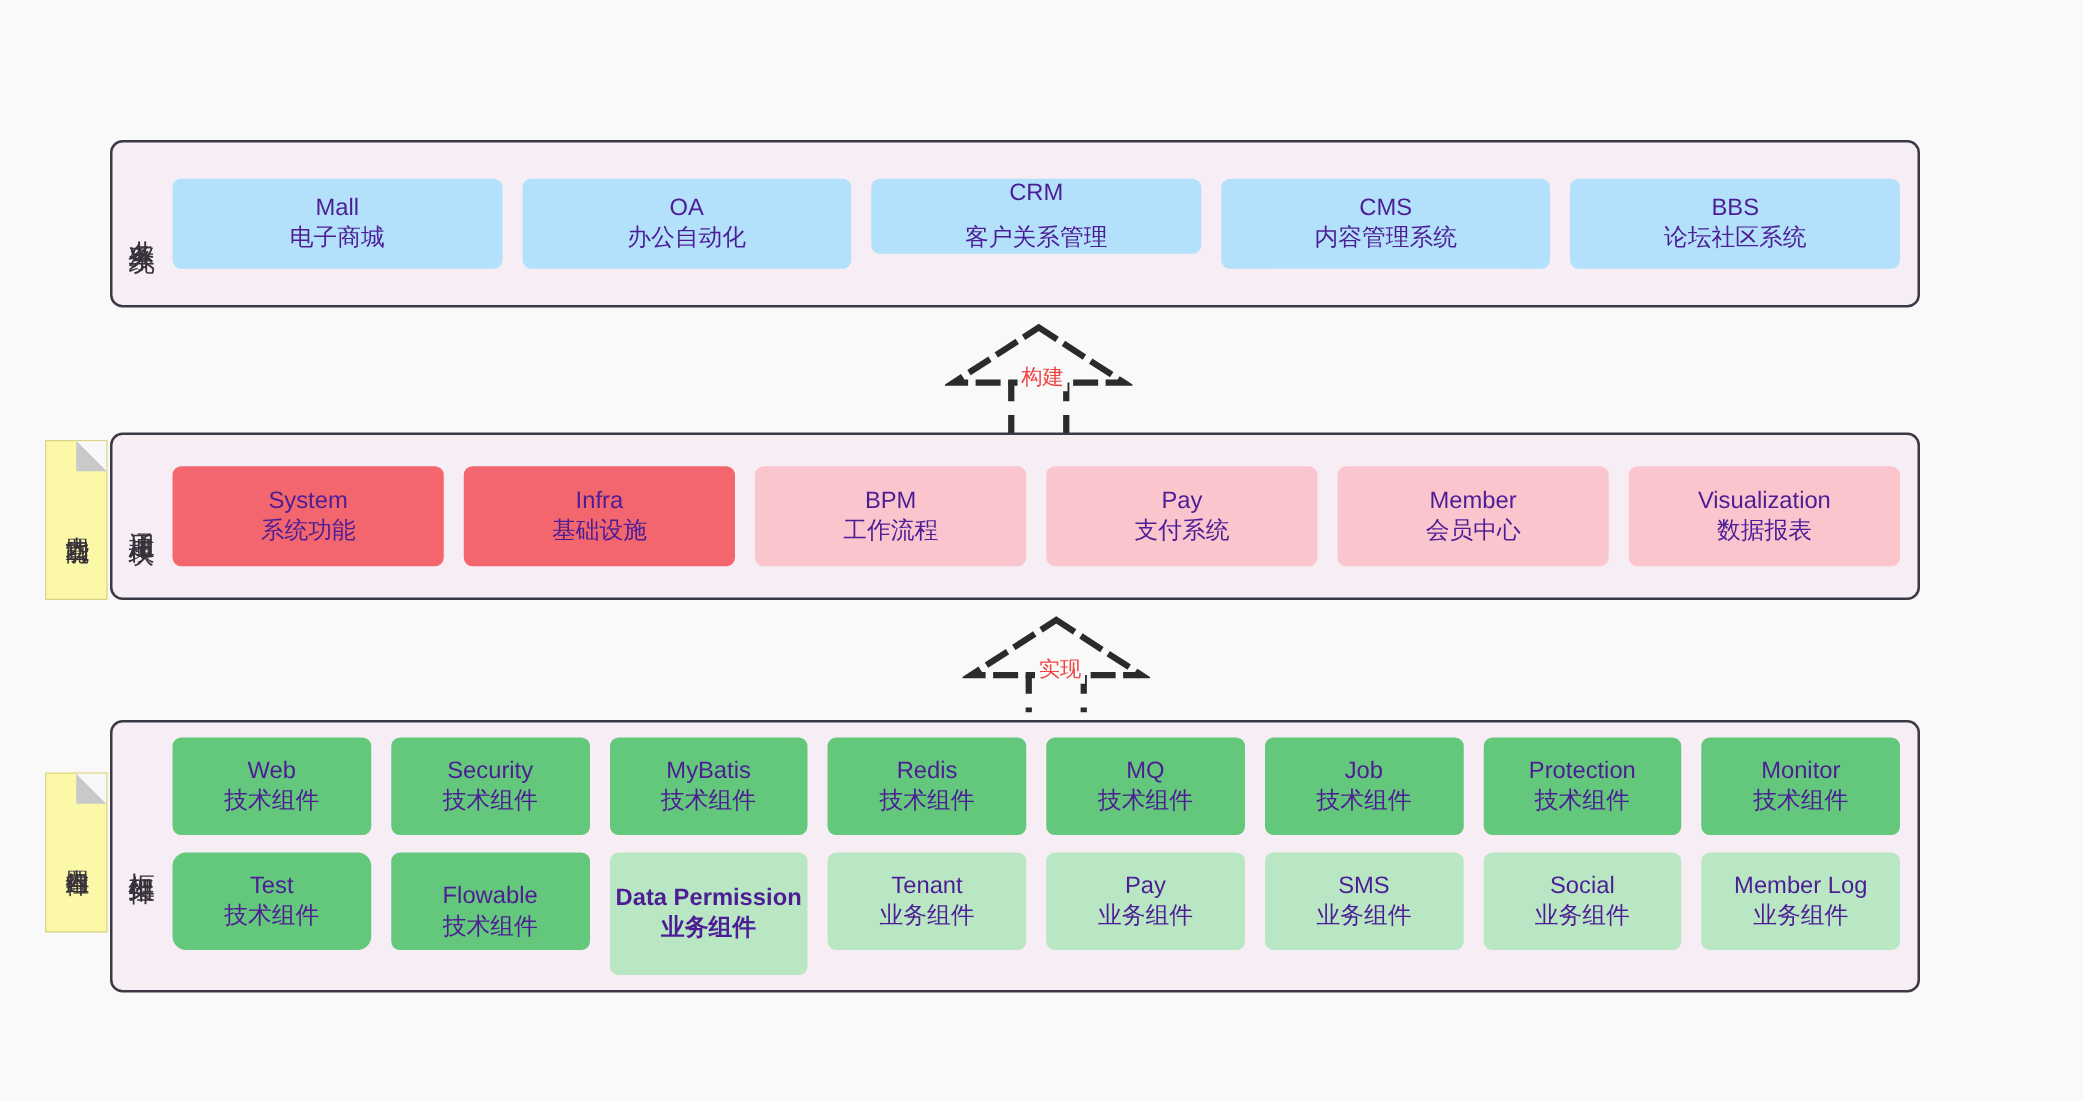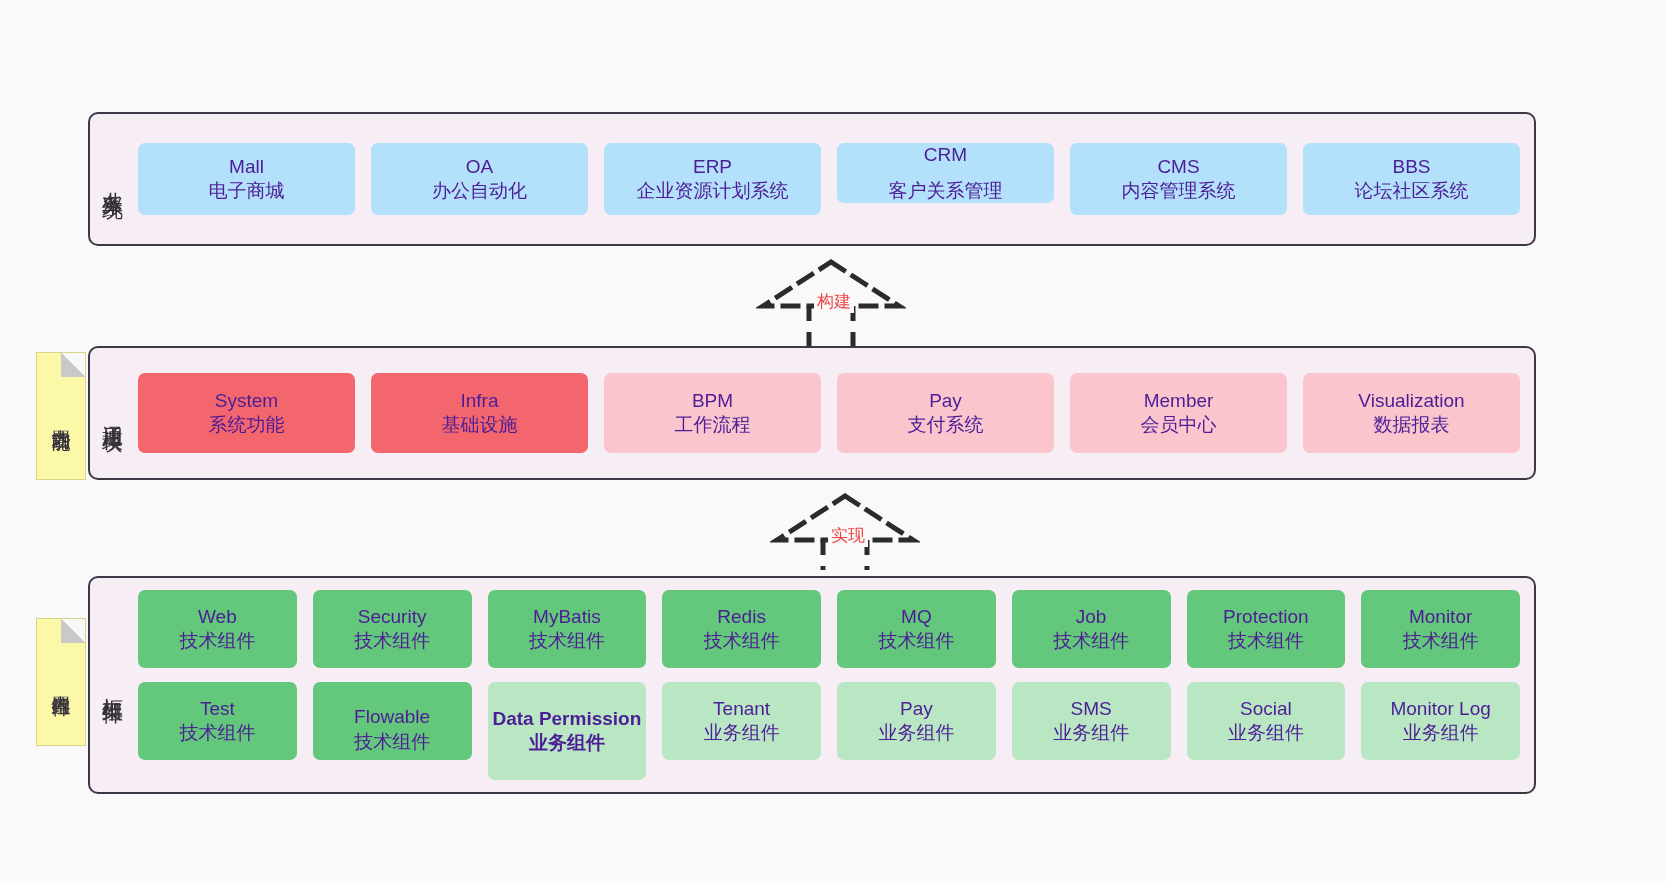--- a/index.html
+++ b/index.html
@@ -131,24 +131,20 @@
     <div class="layer-body">
       <div class="row">
         <div class="cell c-blue" style="height:72px;">
           <span class="en">Mall</span>
           <span class="cn">电子商城</span>
         </div>
         <div class="cell c-blue" style="height:72px;">
           <span class="en">OA</span>
           <span class="cn">办公自动化</span>
         </div>
-        <div class="cell c-blue" style="height:72px;">
-          <span class="en">ERP</span>
-          <span class="cn">企业资源计划系统</span>
-        </div>
         <div class="cell c-blue" style="height:60px;gap:11px;">
           <span class="en">CRM</span>
           <span class="cn">客户关系管理</span>
         </div>
         <div class="cell c-blue" style="height:72px;">
           <span class="en">CMS</span>
           <span class="cn">内容管理系统</span>
         </div>
         <div class="cell c-blue" style="height:72px;">
           <span class="en">BBS</span>
@@ -251,21 +247,21 @@
           <span class="en">Protection</span>
           <span class="cn">技术组件</span>
         </div>
         <div class="cell c-green" style="height:78px;">
           <span class="en">Monitor</span>
           <span class="cn">技术组件</span>
         </div>
       </div>
 
       <div class="row">
-        <div class="cell c-green" style="height:78px;">
+        <div class="cell c-green" style="height:78px;border-radius:11px;">
           <span class="en">Test</span>
           <span class="cn">技术组件</span>
         </div>
         <div class="cell c-green" style="height:78px;justify-content:flex-end;">
           <span class="en">Flowable</span>
           <span class="cn">技术组件</span>
         </div>
         <div class="cell c-green-light" style="height:98px;font-weight:bold;">
           <span class="en">Data Permission</span>
           <span class="cn">业务组件</span>
@@ -280,21 +276,21 @@
         </div>
         <div class="cell c-green-light" style="height:78px;">
           <span class="en">SMS</span>
           <span class="cn">业务组件</span>
         </div>
         <div class="cell c-green-light" style="height:78px;">
           <span class="en">Social</span>
           <span class="cn">业务组件</span>
         </div>
         <div class="cell c-green-light" style="height:78px;">
-          <span class="en">Monitor Log</span>
+          <span class="en">Member Log</span>
           <span class="cn">业务组件</span>
         </div>
       </div>
 
     </div>
   </div>
 
 </div>
 
 </body></html>

